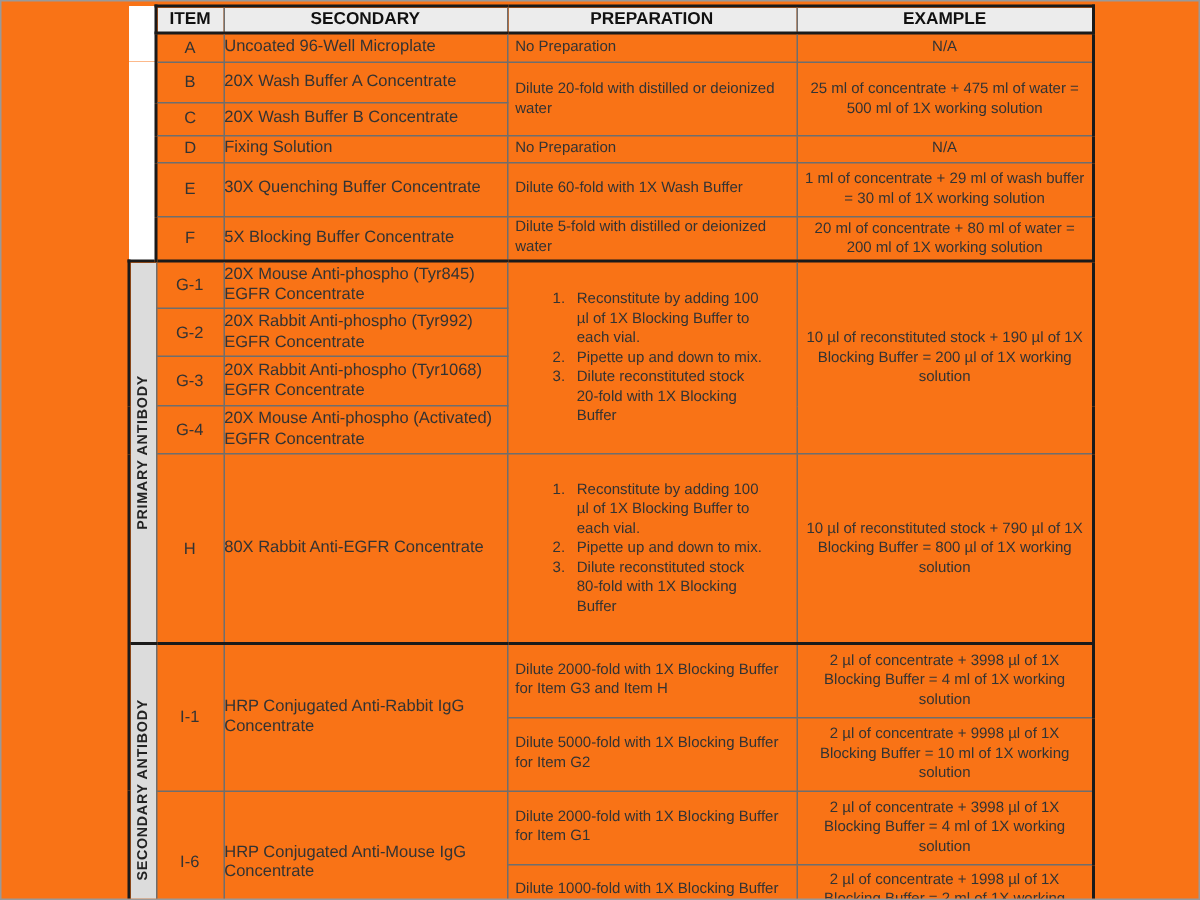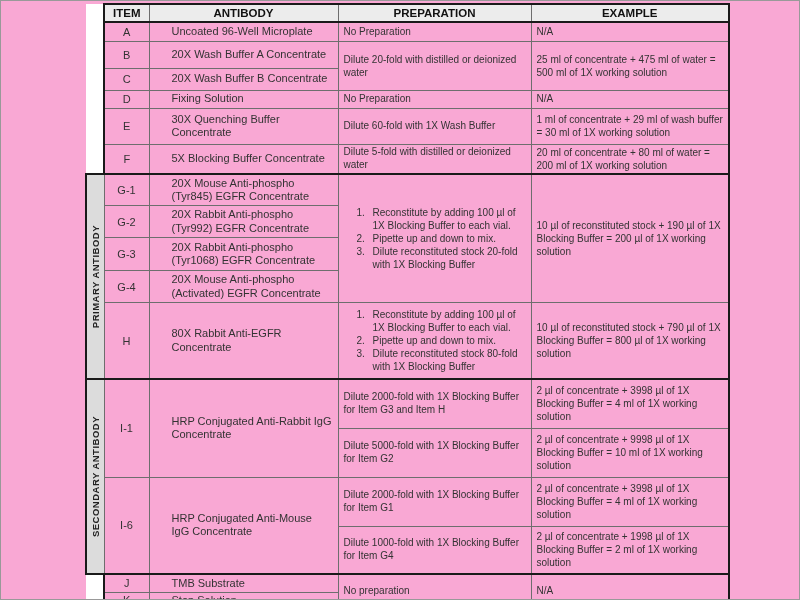--- a/index.html
+++ b/index.html
@@ -1,71 +1,71 @@
 <!DOCTYPE html>
 <html><head>
 <meta charset="utf-8">
 <style>
   html,body { margin:0; padding:0; background:#fff; }
   .page {
     position:relative; width:798px; height:598px;
-    border:1px solid #999; background:#f9a8d4; overflow:hidden;
+    border:1px solid #999; background:#f97316; overflow:hidden;
     font-family:"Liberation Sans", sans-serif; color:#2b2b2b;
   }
   table.kit {
     position:absolute; left:84px; top:2px;
     border-collapse:collapse; table-layout:fixed; width:643px;
   }
   td, th { border:1px solid #6e6e6e; padding:1px 5px; vertical-align:middle; overflow:hidden; }
   
   .ph { border:none; background:#fff; padding:0; }
   
   .bl2 { border-left:2px solid #1a1a1a; }
   .br2 { border-right:2px solid #1a1a1a; }
   .bt2 { border-top:2px solid #1a1a1a; }
   .bb2 { border-bottom:2px solid #1a1a1a; }
   th.hdr {
     background:#ececec; font-weight:bold; font-size:11.5px; text-align:center;
     border-top:2px solid #1a1a1a; border-bottom:2px solid #1a1a1a; color:#111;
   }
   td.item { text-align:center; font-size:11px; color:#333; }
-  td.comp { font-size:11px; line-height:1.2; color:#333; padding-left:22px; }
+  td.comp { font-size:11px; line-height:1.2; color:#333; padding-left:0; }
   td.prep { text-align:left; }
-  td.ex   { text-align:left; }
+  td.ex   { text-align:center; }
   .big   { font-size:10px; line-height:1.25; color:#333; }
   .small { font-size:10px;  line-height:1.3;  color:#333; }
   td.group {
     background:#dcdcdc; padding:0; text-align:center; vertical-align:middle; width:18px;
   }
   .vtext {
     writing-mode:vertical-rl; transform:rotate(180deg);
     font-size:9.5px; font-weight:bold; letter-spacing:0.5px; color:#222;
     margin:0 auto; white-space:nowrap;
   }
-  ol.steps { margin:4px; padding-left:20px; }
+  ol.steps { margin:16px; padding-left:20px; }
   ol.steps li { padding-left:5px; margin:0; }
 </style>
 </head>
 <body>
 
 <div class="page">
   <table class="kit">
     <colgroup>
       <col style="width:18px">
         <col style="width:45px">
         <col style="width:189px">
         <col style="width:193px">
         <col style="width:198px">
     </colgroup>
 
     <tbody>
         <tr style="height:18px">
       <th class="ph"></th>
       <th class="hdr bl2">ITEM</th>
-      <th class="hdr">ANTIBODY</th>
+      <th class="hdr">SECONDARY</th>
       <th class="hdr">PREPARATION</th>
       <th class="hdr br2">EXAMPLE</th>
     </tr>
 
     <tr style="height:19px">
       <td class="ph"></td>
       <td class="item bl2">A</td>
       <td class="comp">Uncoated 96-Well Microplate</td>
       <td class="prep big">No Preparation</td>
       <td class="ex big br2">N/A</td>

